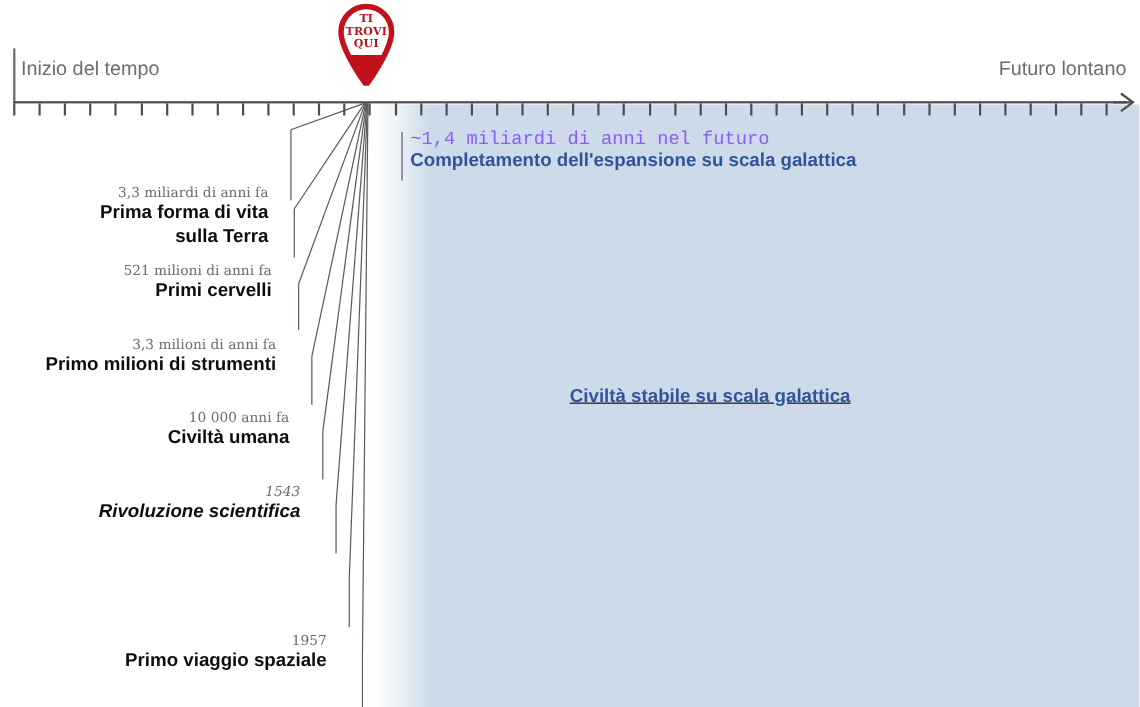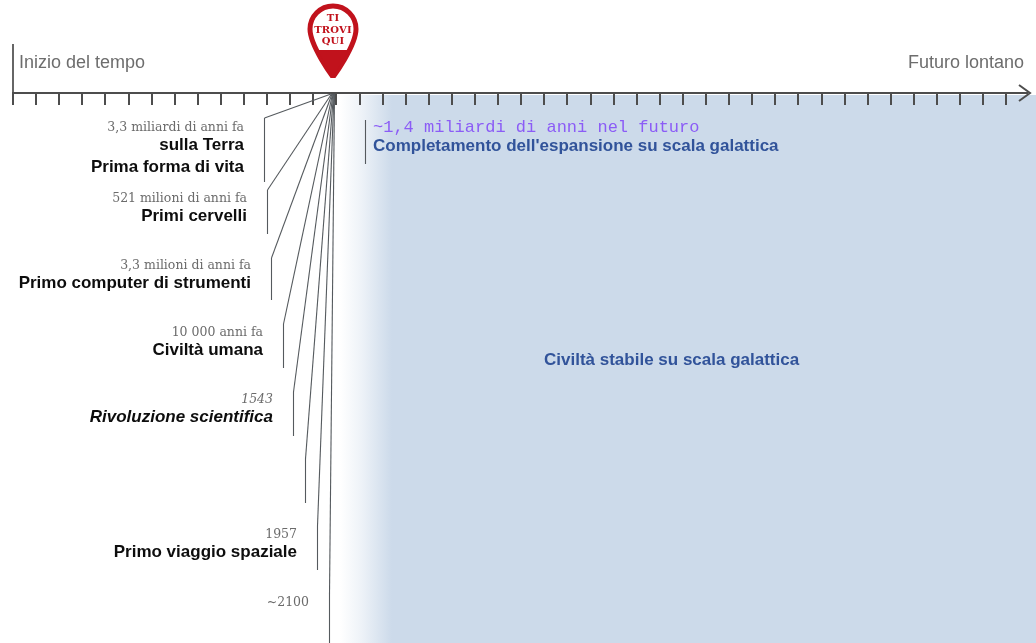--- a/index.html
+++ b/index.html
@@ -100,20 +100,21 @@
     left: 0; top: 0;
     width: 1036px; height: 643px;
     pointer-events: none;
   }
 
   
   .event {
     position: absolute;
     text-align: right;
     white-space: nowrap;
+    margin-top: 48px;
   }
   .event .date {
     font-family: "DejaVu Serif", "Liberation Serif", serif;
     font-size: 12.5px;
     color: #6b6b6b;
     line-height: 15px;
   }
   .event .title {
     font-family: "Liberation Sans", sans-serif;
     font-size: 17px;
@@ -240,32 +241,32 @@
     </svg>
     <div class="pin-text">
       <div>TI</div>
       <div>TROVI</div>
       <div>QUI</div>
     </div>
   </div>
 
   <div class="event" style="right:792px; top:119px;">
     <div class="date">3,3 miliardi di anni fa</div>
+    <div class="title">Prima forma di vita</div>
     <div class="title">sulla Terra</div>
-    <div class="title">Prima forma di vita</div>
   </div>
 
   <div class="event" style="right:789px; top:190px;">
     <div class="date">521 milioni di anni fa</div>
     <div class="title">Primi cervelli</div>
   </div>
 
   <div class="event" style="right:785px; top:257px;">
     <div class="date">3,3 milioni di anni fa</div>
-    <div class="title">Primo computer di strumenti</div>
+    <div class="title">Primo milioni di strumenti</div>
   </div>
 
   <div class="event" style="right:773px; top:324px;">
     <div class="date">10 000 anni fa</div>
     <div class="title">Civiltà umana</div>
   </div>
 
   <div class="event" style="right:763px; top:391px;font-style:italic;">
     <div class="date">1543</div>
     <div class="title">Rivoluzione scientifica</div>
@@ -279,17 +280,17 @@
 
   <div class="event" style="right:727px; top:594px;">
     <div class="date">~2100</div>
   </div>
 
   <div class="fevent" style="left:373px; top:120px;">
     <div class="date">~1,4 miliardi di anni nel futuro</div>
     <div class="title">Completamento dell'espansione su scala galattica</div>
   </div>
 
-  <div class="fevent centered" style="left:544px; top:349px;">
+  <div class="fevent centered" style="left:518px; top:349px;text-decoration:underline;">
     <div class="title">Civiltà stabile su scala galattica</div>
   </div>
 
 </div>
 
 </body></html>

